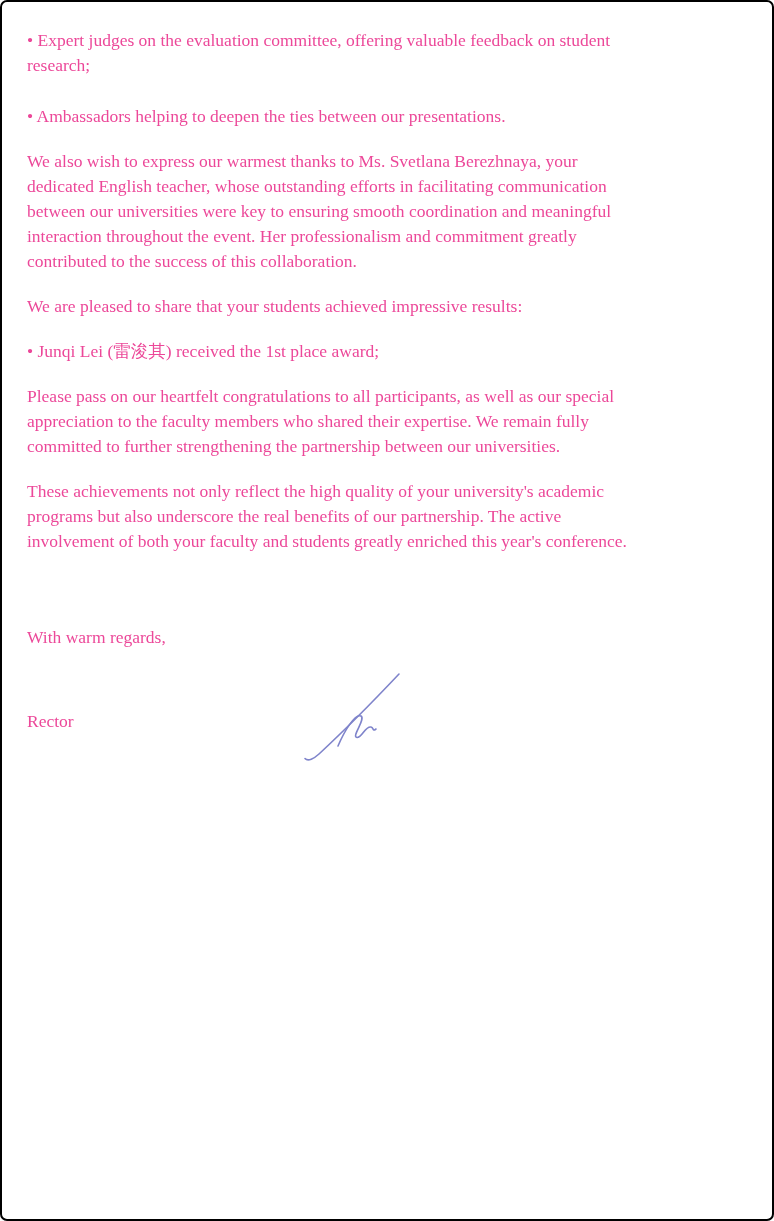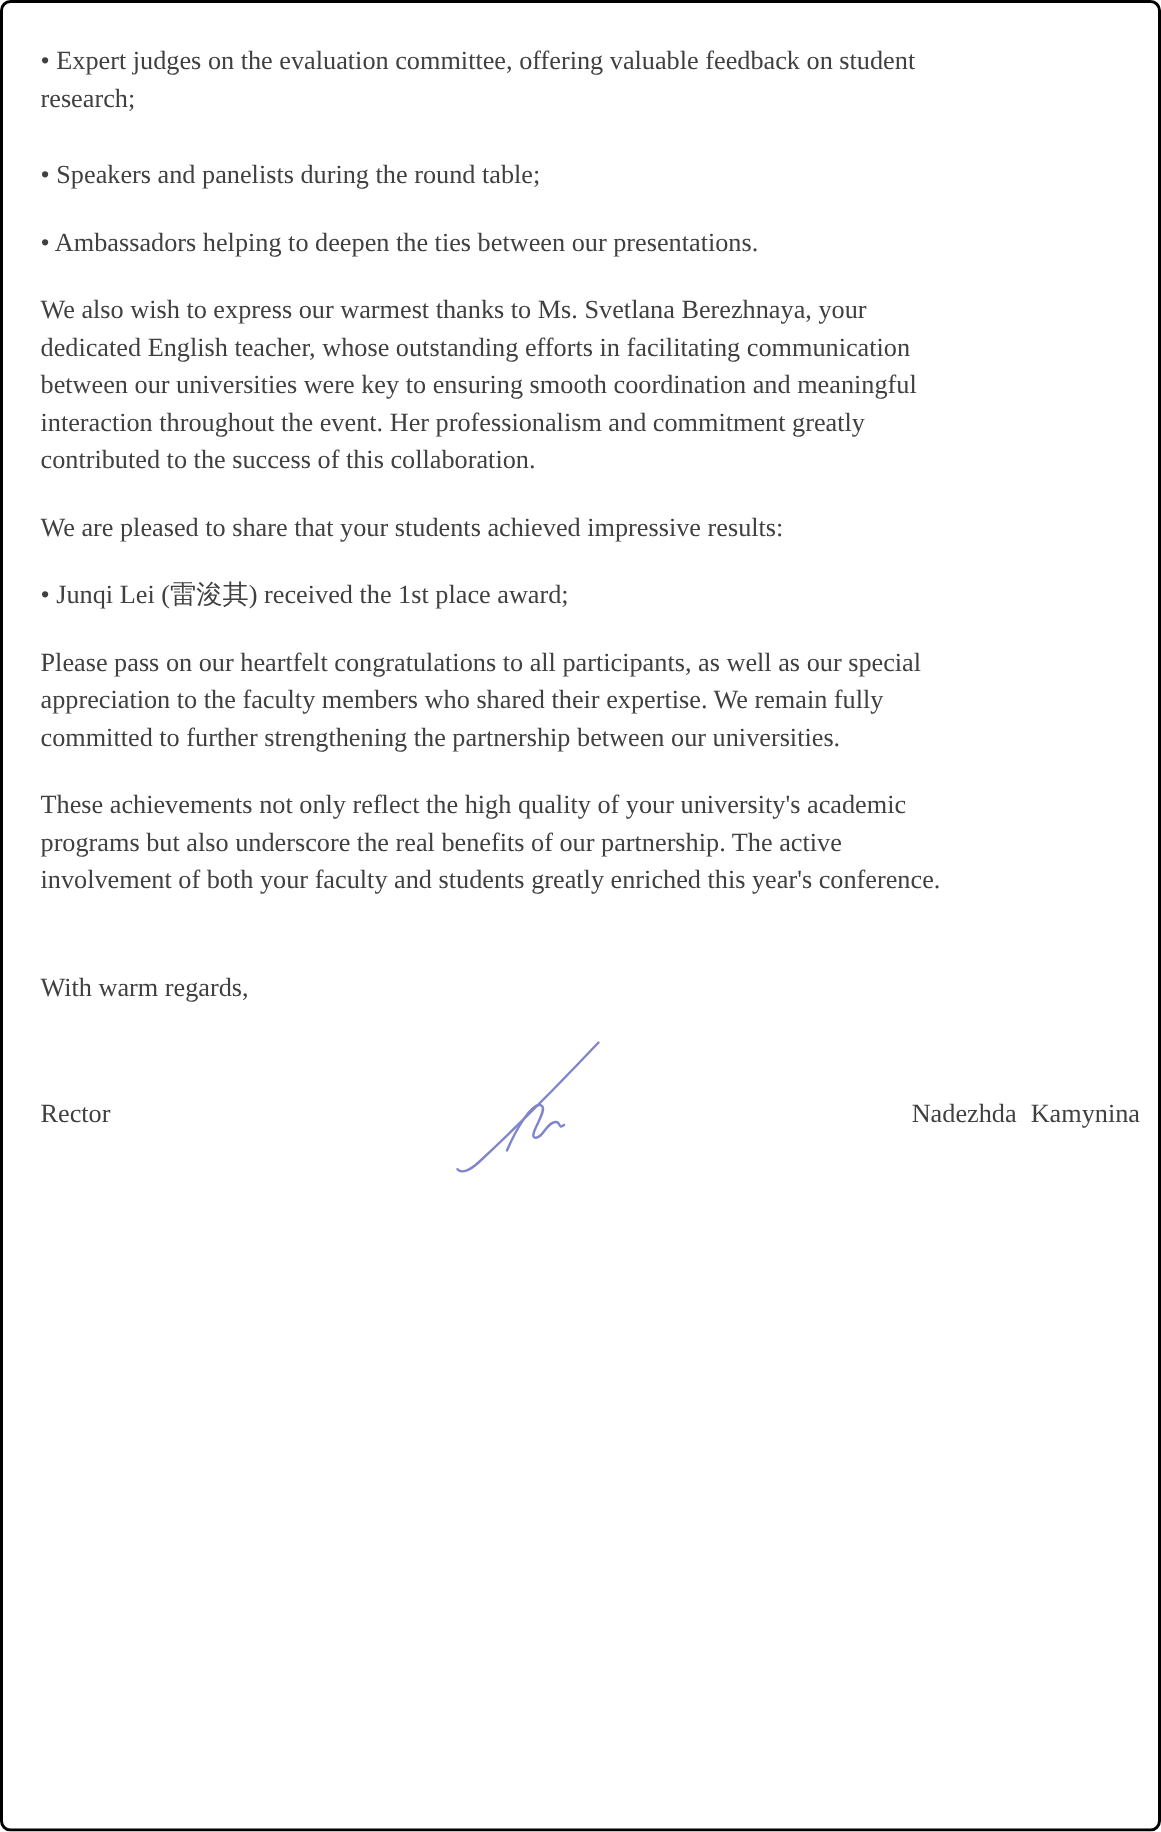--- a/index.html
+++ b/index.html
@@ -12,32 +12,32 @@
     width: 774px;
     height: 1221px;
     box-sizing: border-box;
     background: #ffffff;
     border: 2px solid #000000;
     border-radius: 7px;
     padding: 26px 12px 0 25px;
     font-family: "Liberation Serif", "DejaVu Serif", serif;
     font-size: 17.5px;
     line-height: 25px;
-    color: #404040;
+    color: #ec4899;
     overflow: hidden;
   }
   .para {
     margin: 0 0 20px 0;
     white-space: pre-line; 
   }
   .para.first {
     margin-bottom: 26px;
   }
   .closing {
-    margin-top: 47px;
+    margin-top: 71px;
   }
   .signature-row {
     position: relative;
     margin-top: 56px;
     height: 30px;
     display: flex;
     align-items: center;
     justify-content: space-between;
   }
   .signature-name {
@@ -53,21 +53,20 @@
 </style>
 </head>
 <body>
 
 <div class="page">
 
   <p class="para first">• Expert judges on the evaluation committee, offering valuable feedback on student
 research;</p>
 
 
-  <p class="para">• Speakers and panelists during the round table;</p>
 
   <p class="para">• Ambassadors helping to deepen the ties between our presentations.</p>
 
   <p class="para">We also wish to express our warmest thanks to Ms. Svetlana Berezhnaya, your
 dedicated English teacher, whose outstanding efforts in facilitating communication
 between our universities were key to ensuring smooth coordination and meaningful
 interaction throughout the event. Her professionalism and commitment greatly
 contributed to the success of this collaboration.</p>
 
   <p class="para">We are pleased to share that your students achieved impressive results:</p>
@@ -86,16 +85,15 @@
   <p class="para closing">With warm regards,</p>
 
   <div class="signature-row">
     <span class="signature-title">Rector</span>
 
     <svg class="signature-svg" viewBox="0 0 140 100" xmlns="http://www.w3.org/2000/svg" fill="none">
       <path d="M107 8 C 90 26, 55 62, 27 88 C 22 92.5, 16 96, 13 92.5" stroke-width="1.6" stroke-linecap="round" fill="none" stroke="#7f84cb"></path>
       <path d="M46 80 C 52 66, 63 47, 69 50 C 74 53, 59 71, 65 71.5 C 70 72, 73 60, 79 61 C 82 61.5, 80 66, 84 63" stroke-width="1.6" stroke-linecap="round" fill="none" stroke="#7f84cb"></path>
     </svg>
 
-    <span class="signature-name">Nadezhda Kamynina</span>
   </div>
 
 </div>
 
 </body></html>

